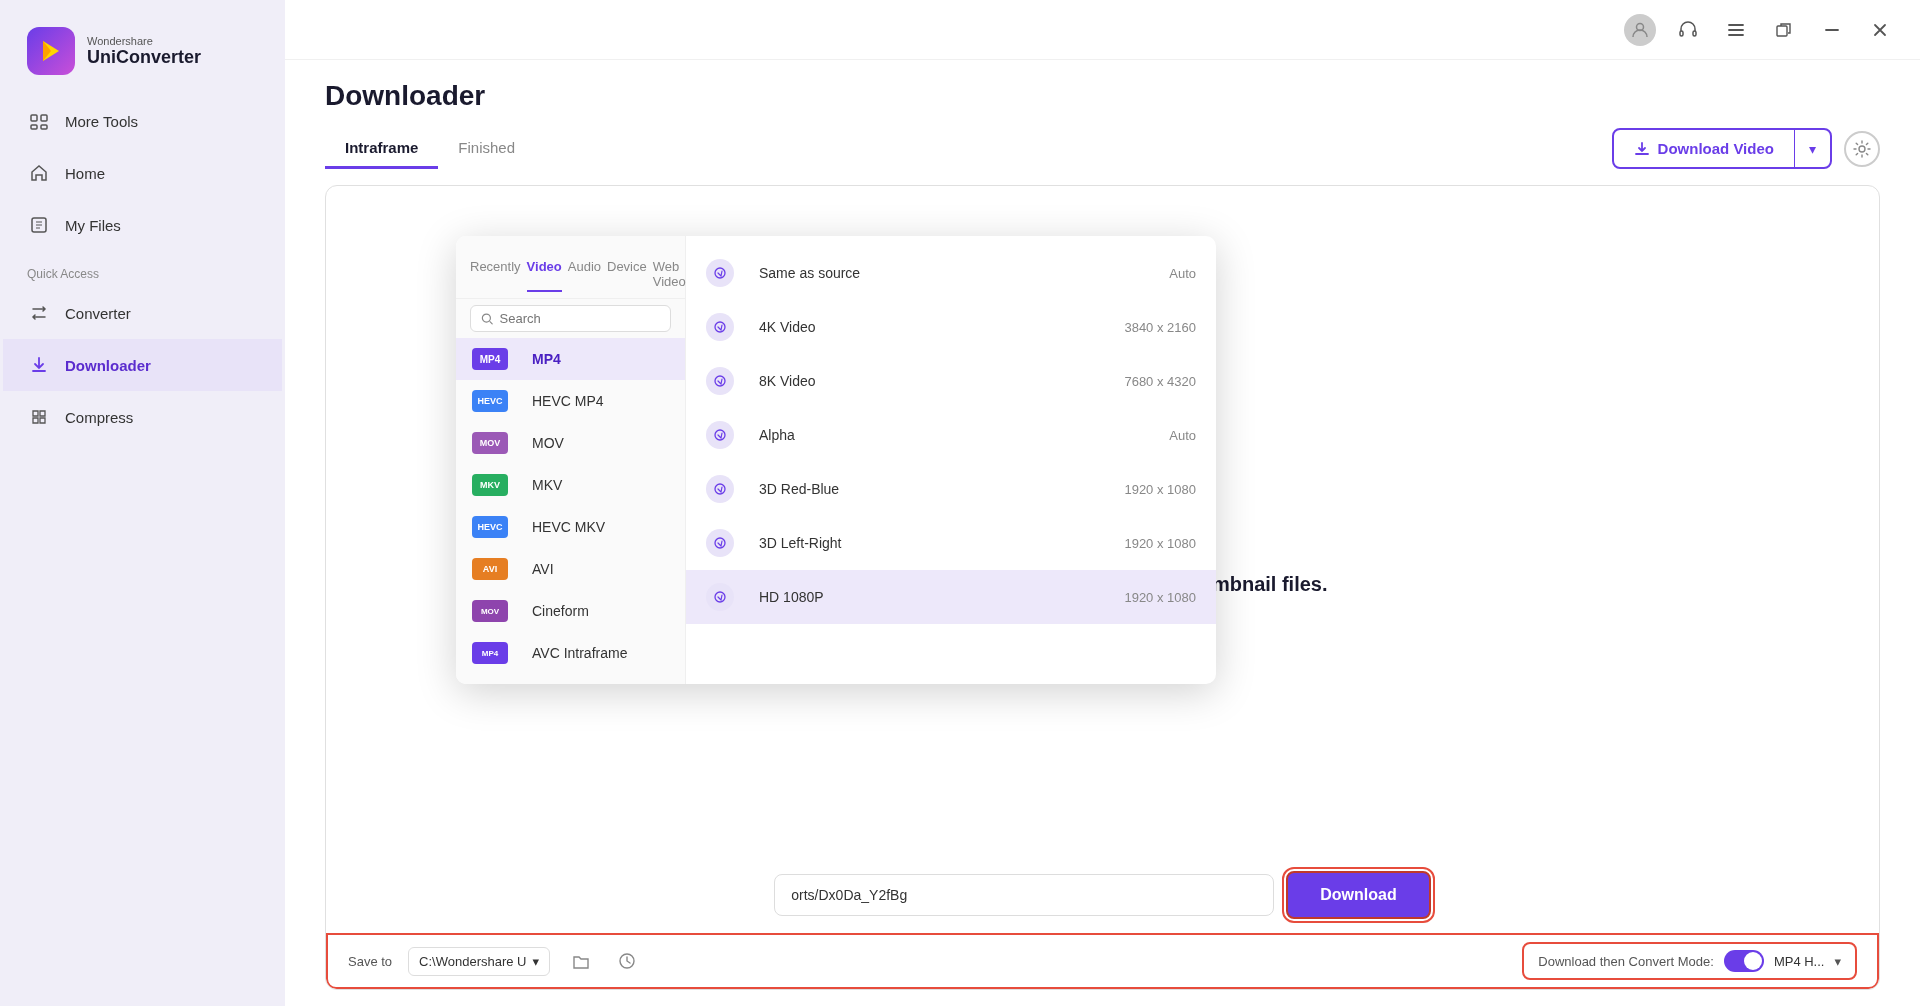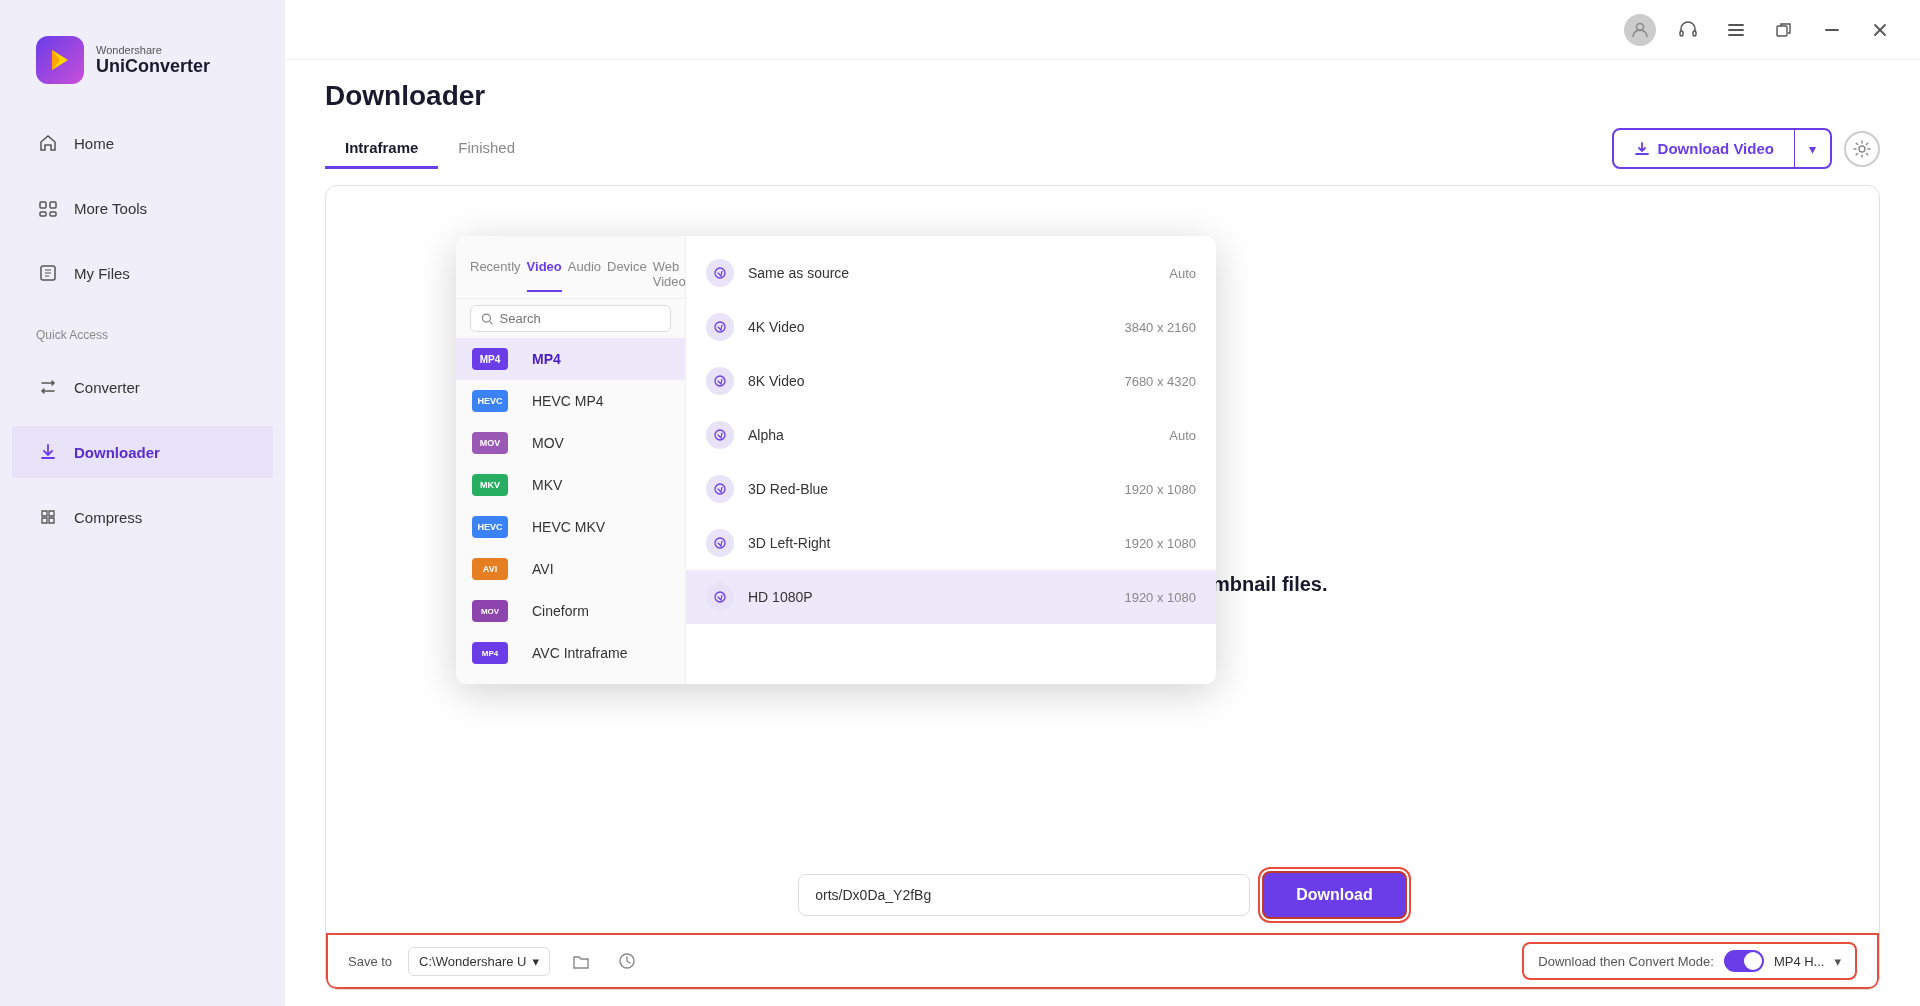--- a/index.html
+++ b/index.html
@@ -6,22 +6,21 @@
     body { font-family: 'Segoe UI', Arial, sans-serif; background: #f0eef8; width: 1920px; height: 1006px; overflow: hidden; display: flex; }
 
     
     .sidebar {
       width: 285px;
       min-width: 285px;
       background: #f0eef8;
       height: 1006px;
       display: flex;
       flex-direction: column;
-      padding: 12px;
-      gap: 13px;
+      padding: 3px;
     }
     .logo-area {
       padding: 24px 24px 20px 24px;
       display: flex;
       align-items: center;
       gap: 12px;
     }
     .logo-icon {
       width: 48px; height: 48px;
       background: linear-gradient(135deg, #6a3de8, #c94fd8);
@@ -344,21 +343,21 @@
     .badge-avi { background: #e67e22; }
     .badge-cineform { background: #8e44ad; }
     .badge-avc { background: #6a3de8; }
 
     .quality-list {
       flex: 1;
       padding: 10px 0;
       overflow-y: auto;
     }
     .q-item {
-      display: flex; align-items: center; gap: 14px;
+      display: flex; align-items: center; gap: 25px;
       padding: 13px 20px;
       cursor: pointer;
       font-size: 14px;
       color: #333;
     }
     .q-item.selected { background: #ede8fa; }
     .q-icon {
       width: 28px; height: 28px;
       border-radius: 50%;
       background: #e8e3f8;
@@ -377,41 +376,41 @@
     <div class="logo-icon">
       <svg viewBox="0 0 28 28" fill="none">
         <polygon points="6,4 22,14 6,24" fill="#FFD700"></polygon>
         <polygon points="6,4 14,14 6,24" fill="#FF8C00" opacity="0.7"></polygon>
       </svg>
     </div>
     <div class="logo-text">
       <span class="logo-brand">Wondershare</span>
       <span class="logo-name">UniConverter</span>
     </div>
-  </div>
-
-  <div class="nav-item">
-    <div class="nav-icon">
-      <svg width="20" height="20" viewBox="0 0 20 20" fill="none">
-        <path d="M3 9L10 3L17 9V17H13V12H7V17H3V9Z" stroke="#555" stroke-width="1.5" fill="none"></path>
-      </svg>
-    </div>
-    <span>Home</span>
   </div>
 
   <div class="nav-item">
     <div class="nav-icon">
       <svg width="20" height="20" viewBox="0 0 20 20" fill="none">
         <rect x="2" y="4" width="6" height="6" rx="1" stroke="#555" stroke-width="1.5" fill="none"></rect>
         <rect x="12" y="4" width="6" height="6" rx="1" stroke="#555" stroke-width="1.5" fill="none"></rect>
         <rect x="2" y="14" width="6" height="4" rx="1" stroke="#555" stroke-width="1.5" fill="none"></rect>
         <rect x="12" y="14" width="6" height="4" rx="1" stroke="#555" stroke-width="1.5" fill="none"></rect>
       </svg>
     </div>
     <span>More Tools</span>
+  </div>
+
+  <div class="nav-item">
+    <div class="nav-icon">
+      <svg width="20" height="20" viewBox="0 0 20 20" fill="none">
+        <path d="M3 9L10 3L17 9V17H13V12H7V17H3V9Z" stroke="#555" stroke-width="1.5" fill="none"></path>
+      </svg>
+    </div>
+    <span>Home</span>
   </div>
 
   <div class="nav-item">
     <div class="nav-icon">
       <svg width="20" height="20" viewBox="0 0 20 20" fill="none">
         <rect x="3" y="3" width="14" height="14" rx="2" stroke="#555" stroke-width="1.5" fill="none"></rect>
         <path d="M7 7h6M7 10h6M7 13h4" stroke="#555" stroke-width="1.2"></path>
       </svg>
     </div>
     <span>My Files</span>
@@ -544,21 +543,21 @@
         <div style="display:flex;justify-content:center;margin-top:10px;">
           <div class="login-btn">
             <div class="yt-icon">▶</div>
             <span>Log in</span>
           </div>
         </div>
       </div>
     </div>
 
     <div style="position:absolute;bottom:70px;left:0;right:0;display:flex;align-items:center;justify-content:center;gap:12px;padding:0 40px;">
-      <div style="display:flex;align-items:center;border:1px solid #ddd;border-radius:8px;padding:12px 16px;width:452px;background:#fff;font-size:14px;color:#333;">
+      <div style="display:flex;align-items:center;border:1px solid #ddd;border-radius:8px;padding:12px 16px;width:500px;background:#fff;font-size:14px;color:#333;">
         <span>orts/Dx0Da_Y2fBg</span>
       </div>
       <button class="download-big-btn">Download</button>
     </div>
 
     <div class="bottom-bar">
       <span class="save-to-label">Save to</span>
       <div class="save-path-box">
         <span>C:\Wondershare U</span>
         <span>▾</span>

